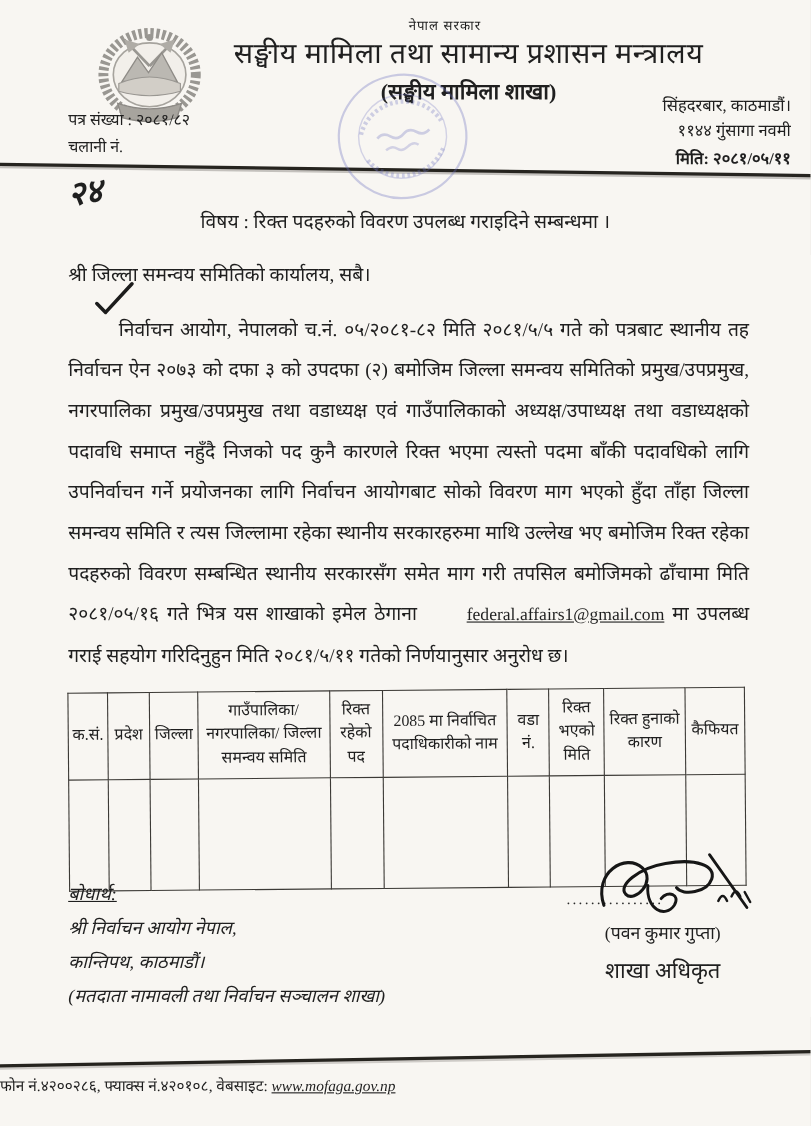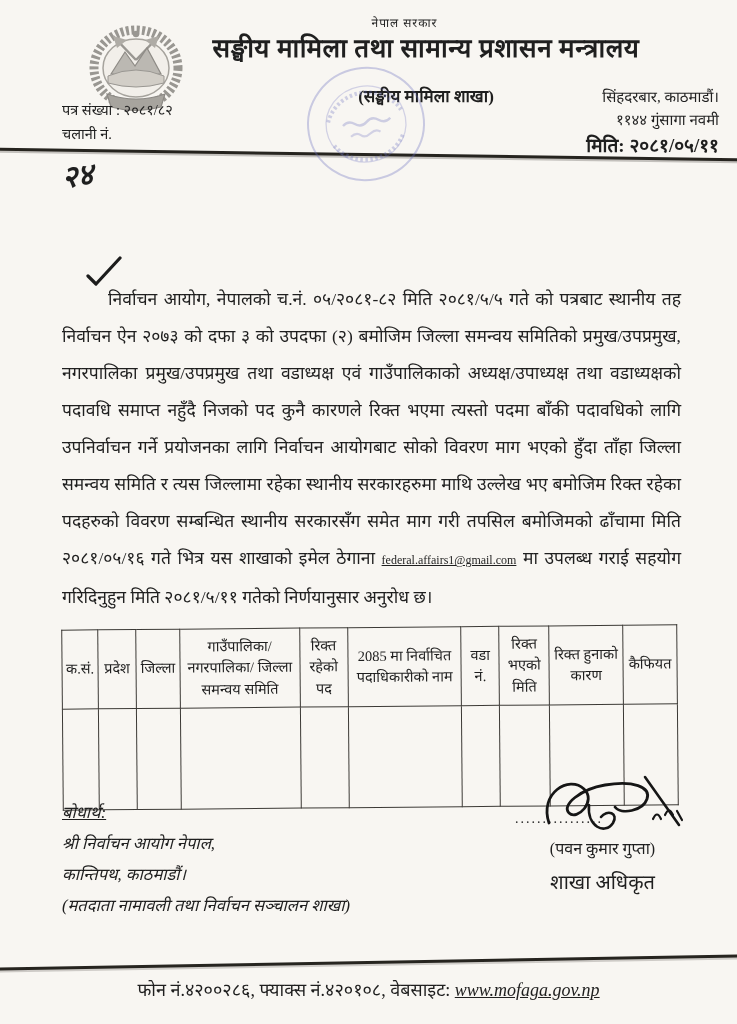--- a/index.html
+++ b/index.html
@@ -3,55 +3,55 @@
 <meta charset="utf-8">
 <style>
   html,body{margin:0;padding:0;}
   body{background:#e8e6e1;font-family:"Liberation Serif","DejaVu Serif",serif;}
   .page{position:relative;width:737px;height:1024px;margin:0 auto;background:#f8f6f2;color:#1f1f1f;overflow:hidden;}
 
   
   .govt-line{position:absolute;top:14px;left:0;width:100%;text-align:center;font-size:12px;letter-spacing:1px;padding-left:36px;}
   .emblem{position:absolute;left:75px;top:14px;width:122px;height:102px;opacity:.88;}
   .head-center{position:absolute;left:170px;right:55px;top:33px;text-align:center;}
-  .ministry{font-size:26px;font-weight:bold;letter-spacing:.5px;line-height:1.25;}
-  .branch{font-size:17px;font-weight:bold;margin-top:18px;}
+  .ministry{font-size:26px;font-weight:normal;letter-spacing:.5px;line-height:1.25;}
+  .branch{font-size:20px;font-weight:bold;margin-top:3px;}
   .head-right{position:absolute;right:18px;top:86px;text-align:right;font-size:15px;line-height:23px;}
-  .head-right .date{font-weight:bold;font-size:19px;margin-top:2px;}
+  .head-right .date{font-weight:bold;font-size:15px;margin-top:2px;}
   .head-left{position:absolute;left:62px;top:98px;font-size:14.5px;line-height:24px;}
   .dispatch-row{display:flex;align-items:flex-start;gap:26px;flex-direction:column;}
   .hand-number{font-size:30px;font-style:italic;font-weight:bold;transform:rotate(-8deg);margin-top:-8px;font-family:"DejaVu Serif",serif;}
   .rule-top{position:absolute;left:-6px;right:-6px;top:153px;height:3px;background:#26241f;transform:rotate(0.8deg);box-shadow:0 2px 0 rgba(38,36,31,.25);}
   .stamp{position:absolute;left:297px;top:58px;width:138px;height:132px;opacity:.6;transform:rotate(-10deg);pointer-events:none;}
 
   
   .subject{position:absolute;top:188px;left:0;width:100%;text-align:center;font-size:17.5px;}
   .addressee{position:absolute;left:62px;top:236px;font-size:17.5px;}
   .checkmark{position:absolute;left:86px;top:256px;width:40px;height:32px;}
   .body-text{position:absolute;left:62px;right:56px;top:281px;font-size:17.5px;line-height:37px;text-align:justify;text-indent:46px;}
-  .email{text-decoration:underline;font-family:"Liberation Serif",serif;font-size:12px;}
+  .email{text-decoration:underline;font-family:"Liberation Serif",serif;font-size:16px;margin-left:38px;}
 
   
   .vtable{position:absolute;left:62px;top:627px;width:616px;border-collapse:collapse;transform:rotate(-0.5deg);font-family:"Liberation Serif","DejaVu Serif",serif;}
   .vtable th,.vtable td{border:1.4px solid #3c3a36;padding:2px 3px;font-weight:normal;font-size:14.5px;text-align:center;vertical-align:middle;line-height:1.45;}
   .vtable th{height:74px;}
   .vtable td{height:96px;}
 
   
   .cc{position:absolute;left:62px;top:797px;font-size:16.5px;line-height:31px;font-style:italic;}
   .cc-heading{text-decoration:underline;}
   .sig-area{position:absolute;left:515px;top:765px;width:175px;text-align:center;}
   .sig-scribble{position:absolute;left:12px;top:0;width:165px;height:88px;}
   .sig-dots{position:absolute;left:0px;top:46px;font-size:14px;letter-spacing:2px;color:#2a2a2a;}
   .sig-name{position:absolute;left:0;width:100%;top:72px;font-size:16px;}
   .sig-title{position:absolute;left:0;width:100%;top:103px;font-size:20px;}
 
   
   .rule-bottom{position:absolute;left:-6px;right:-6px;top:961px;height:3px;background:#26241f;transform:rotate(-1deg);box-shadow:0 2px 0 rgba(38,36,31,.2);}
-  .footer-line{position:absolute;top:977px;left:0;width:100%;text-align:center;font-size:18px;}
+  .footer-line{position:absolute;top:977px;left:0;width:100%;font-size:14px;}
   .website{font-style:italic;text-decoration:underline;}
 </style>
 </head>
 <body>
 
 <div class="page">
 
   <div class="govt-line">नेपाल सरकार</div>
 
   <svg class="emblem" viewBox="0 0 122 102" aria-hidden="true">
@@ -88,20 +88,22 @@
 
   <svg class="stamp" viewBox="0 0 138 132" aria-hidden="true">
     <ellipse cx="69" cy="66" rx="58" ry="56" fill="none" stroke="#6a6fbe" stroke-width="2" opacity=".55"></ellipse>
     <ellipse cx="69" cy="66" rx="40" ry="38" fill="none" stroke="#6a6fbe" stroke-width="1.3" opacity=".45"></ellipse>
     <path d="M32 58 a40 38 0 0 1 74 0" fill="none" stroke="#6a6fbe" stroke-width="4" stroke-dasharray="2.5 2.5" opacity=".5"></path>
     <path d="M34 82 a40 38 0 0 0 70 0" fill="none" stroke="#6a6fbe" stroke-width="4" stroke-dasharray="2.5 2.5" opacity=".5"></path>
     <path d="M46 64 q6 -5 12 0 t12 0 t12 0 t12 0" fill="none" stroke="#6a6fbe" stroke-width="2.4" opacity=".5"></path>
     <path d="M52 76 q6 -4 10 0 t10 0 t10 0" fill="none" stroke="#6a6fbe" stroke-width="2.2" opacity=".45"></path>
   </svg>
 
+  <div class="subject">विषय : रिक्त पदहरुको विवरण उपलब्ध गराइदिने सम्बन्धमा ।</div>
+  <div class="addressee">श्री जिल्ला समन्वय समितिको कार्यालय, सबै।</div>
 
   <svg class="checkmark" viewBox="0 0 40 32" aria-hidden="true">
     <path d="M2 20 L10 28 L34 2" fill="none" stroke="#1c1c1c" stroke-width="3.2" stroke-linecap="round" stroke-linejoin="round"></path>
   </svg>
 
   <div class="body-text"><span>निर्वाचन आयोग, नेपालको च.नं. ०५/२०८१-८२ मिति २०८१/५/५ गते को पत्रबाट स्थानीय तह निर्वाचन ऐन २०७३ को दफा ३ को उपदफा (२) बमोजिम जिल्ला समन्वय समितिको प्रमुख/उपप्रमुख, नगरपालिका प्रमुख/उपप्रमुख तथा वडाध्यक्ष एवं गाउँपालिकाको अध्यक्ष/उपाध्यक्ष तथा वडाध्यक्षको पदावधि समाप्त नहुँदै निजको पद कुनै कारणले रिक्त भएमा त्यस्तो पदमा बाँकी पदावधिको लागि उपनिर्वाचन गर्ने प्रयोजनका लागि निर्वाचन आयोगबाट सोको विवरण माग भएको हुँदा ताँहा जिल्ला समन्वय समिति र त्यस जिल्लामा रहेका स्थानीय सरकारहरुमा माथि उल्लेख भए बमोजिम रिक्त रहेका पदहरुको विवरण सम्बन्धित स्थानीय सरकारसँग समेत माग गरी तपसिल बमोजिमको ढाँचामा मिति २०८१/०५/१६ गते भित्र यस शाखाको इमेल ठेगाना </span><span class="email">federal.affairs1@gmail.com</span><span> मा उपलब्ध गराई सहयोग गरिदिनुहुन मिति २०८१/५/११ गतेको निर्णयानुसार अनुरोध छ।</span></div>
 
   <table class="vtable">
     <colgroup>
       <col style="width:36px">

